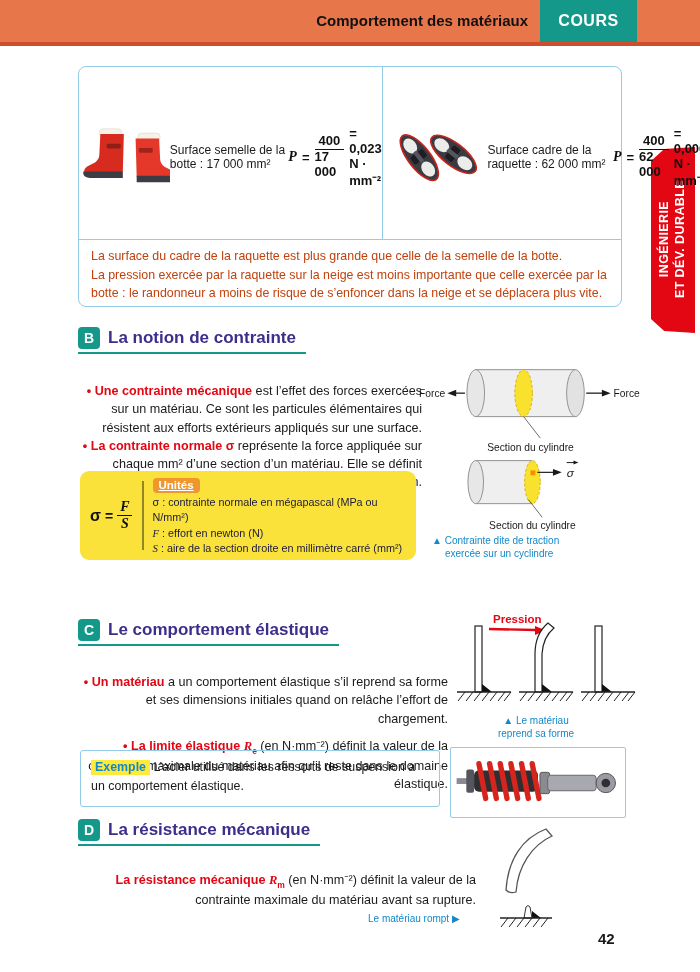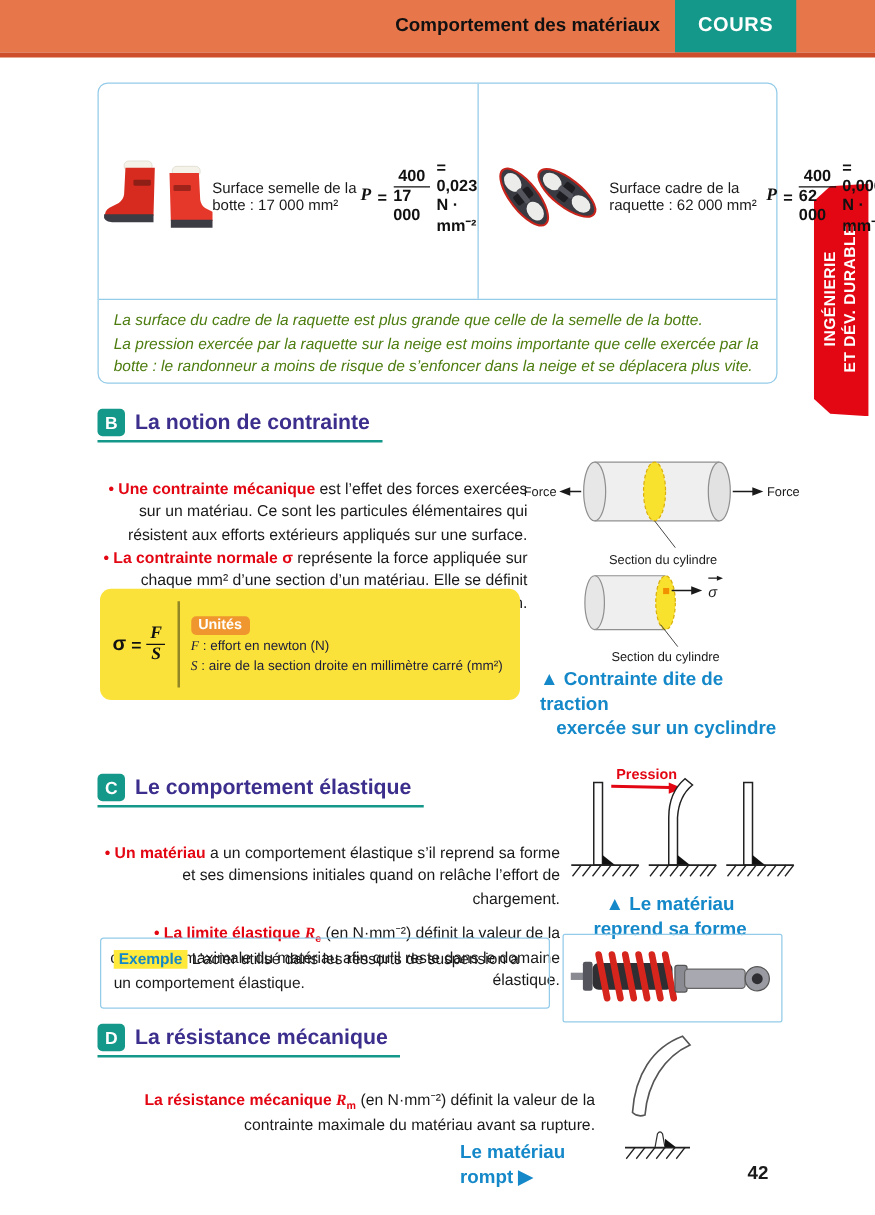--- a/index.html
+++ b/index.html
@@ -25,21 +25,21 @@
                border:1.5px solid #93CBE9; border-radius:8px; background:#fff; }
   .intro-cols { display:flex; height:172px; }
   .intro-col { flex:1; display:flex; flex-direction:row; align-items:center; padding-top:5px; }
   .intro-col.first { border-right:1.5px solid #93CBE9; }
   .intro-caption { font-size:12px; color:#1a1a1a; margin-top:3px; }
   .formula { display:flex; align-items:center; justify-content:center; gap:5px; margin-top:3px;
              font-weight:bold; font-size:13px; color:#111; }
   .formula .lead { font-style:italic; font-family:"Liberation Serif", serif; font-size:14px; }
   .frac { display:inline-flex; flex-direction:column; align-items:center; line-height:1.15; }
   .frac .num { border-bottom:1.4px solid #111; padding:0 4px; }
-  .intro-conclusion { border-top:1.5px solid #93CBE9; padding:7px 12px 0 12px; font-size:12.4px; line-height:1.5; color:#4d7c0f;font-style:italic; }
+  .intro-conclusion { border-top:1.5px solid #93CBE9; padding:7px 12px 0 12px; font-size:12.4px; line-height:1.5; color:#c2410c; }
 
   
   .section-head { position:absolute; display:inline-flex; align-items:center; gap:8px;
                   border-bottom:2px solid #14988A; padding:0 10px 3px 0; }
   .section-letter { width:22px; height:22px; border-radius:4px; background:#14988A; color:#fff;
                     font-size:14px; font-weight:bold; display:flex; align-items:center; justify-content:center; }
   .section-title { font-size:17px; font-weight:bold; color:#3B2E8C; }
 
   
   .body-block { position:absolute; font-size:12.6px; line-height:1.45; color:#1a1a1a; text-align:justify;margin-top:20px; }
@@ -51,26 +51,26 @@
 
   
   .units-box { position:absolute; left:80px; top:471px; width:336px; height:89px; background:#FBE23A;
                border-radius:9px; display:flex; align-items:center; padding:6px 8px 6px 10px; }
   .units-formula { display:flex; align-items:center; gap:4px; font-weight:bold; font-size:14px; color:#111; width:52px; }
   .units-formula .sig { font-size:16px; }
   .units-formula .frac .num { border-bottom-color:#111; padding:0 3px; }
   .units-divider { width:1.5px; align-self:stretch; background:rgba(60,60,20,.55); margin:4px 9px 4px 0; }
   .units-content { flex:1; }
   .units-badge { display:inline-block; background:#F0962F; color:#fff; font-weight:bold; font-size:11.5px;
-                 padding:1px 6px 2px; border-radius:4px; margin-bottom:2px; }
+                 padding:1px 6px 2px; border-radius:4px; margin-bottom:2px;text-decoration:underline; }
   .units-content p { font-size:10.8px; line-height:1.42; color:#1B1B3C; margin:0; }
 
   
   .diagram { position:absolute; }
-  .diag-caption { position:absolute; font-size:15px; font-weight:bold; color:#1488C8; line-height:1.3; }
+  .diag-caption { position:absolute; font-size:10px; font-weight:normal; color:#1488C8; line-height:1.3; }
   .diag-caption .l1 { display:block; }
   .diag-caption.hang { padding-left:13px; }
   .diag-caption.hang .l1 { margin-left:-13px; }
   .diag-caption.center { text-align:center; }
 
   
   .exemple-box { position:absolute; left:80px; top:750px; width:360px; height:57px;
                  border:1.5px solid #93CBE9; border-radius:3px; padding:7px 10px; font-size:12.4px;
                  line-height:1.5; color:#1a1a1a; }
   .exemple-badge { background:#FFE93B; color:#1488C8; font-weight:bold; padding:0 4px 1px; }
@@ -215,20 +215,21 @@
       <span class="sig">σ</span>
       <span>=</span>
       <span class="frac">
         <span class="num var">F</span>
         <span class="den var">S</span>
       </span>
     </div>
     <div class="units-divider"></div>
     <div class="units-content">
       <span class="units-badge">Unités</span>
+      <p><span>σ</span><span> : contrainte normale en mégapascal (MPa ou N/mm²)</span></p>
       <p><span class="var">F</span><span> : effort en newton (N)</span></p>
       <p><span class="var">S</span><span> : aire de la section droite en millimètre carré (mm²)</span></p>
     </div>
   </div>
 
 
   <h2 class="section-head" style="left:78px; top:619px;">
     <span class="section-letter">C</span>
     <span class="section-title">Le comportement élastique</span>
   </h2>

